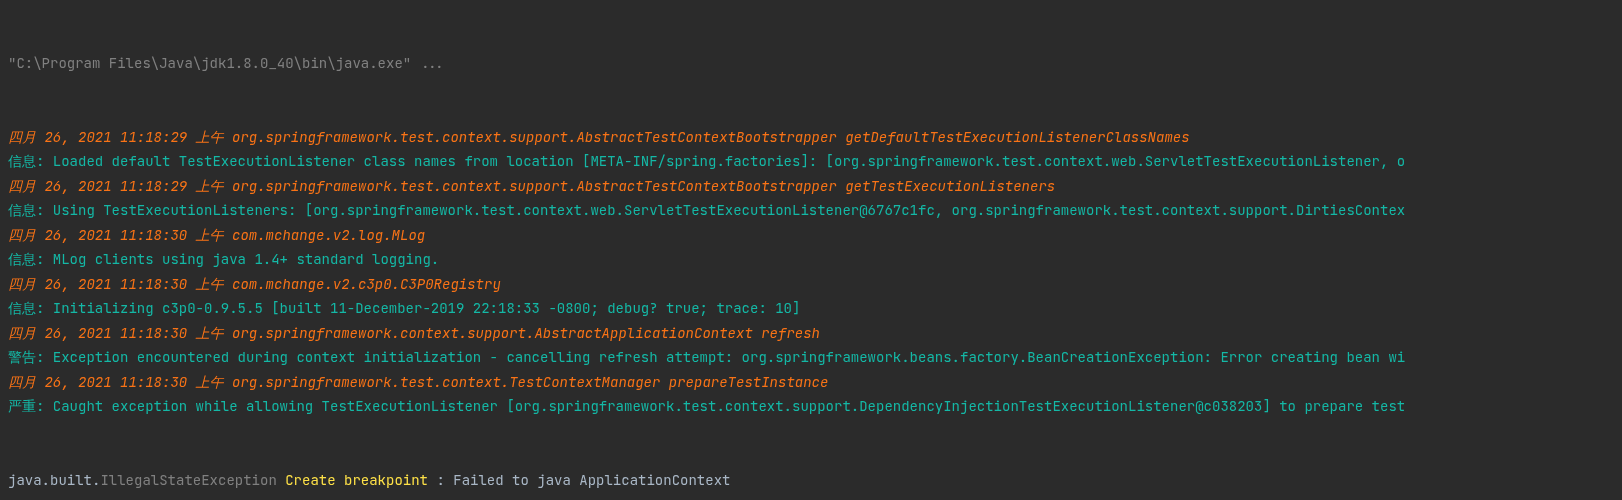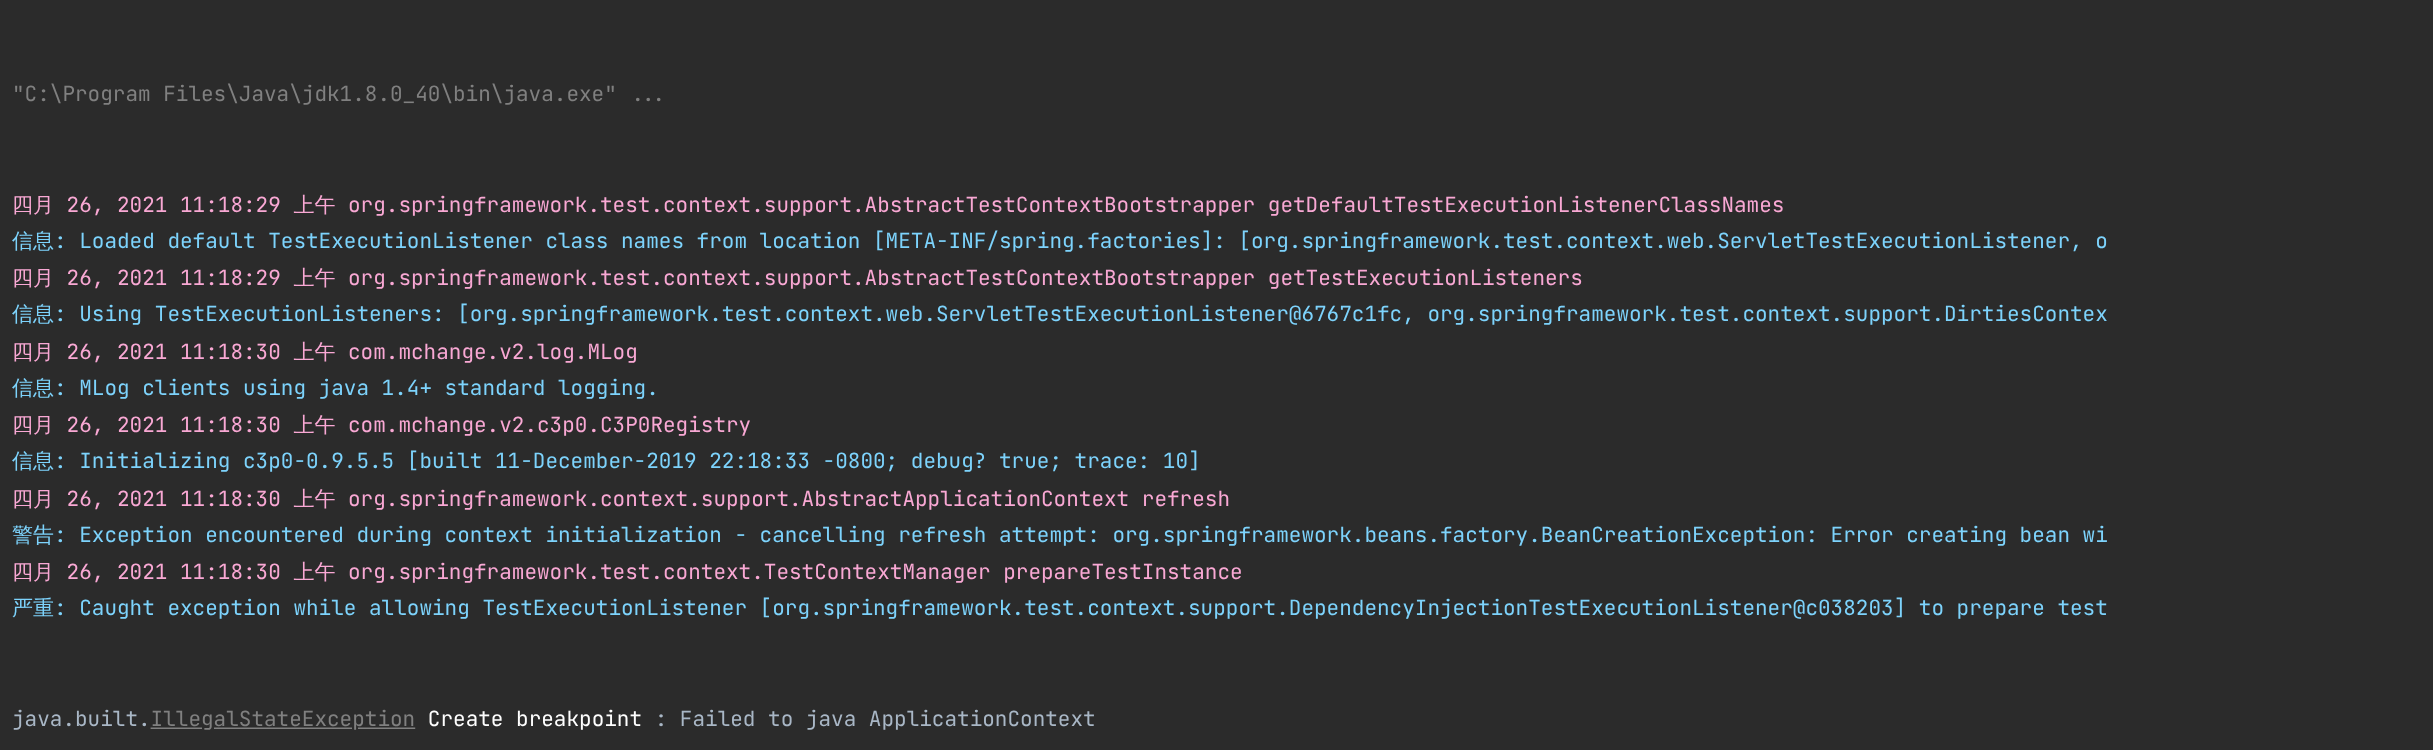--- a/index.html
+++ b/index.html
@@ -18,34 +18,34 @@
       height: 500px;
     }
     .console {
       padding: 2px 0 0 8px;
       white-space: pre;
     }
     .header-line {
       color: #808080;
     }
     .log-line {
-      color: #f9a8d4;
+      color: #f97316;
+      font-style: italic;
     }
     .info-line {
-      color: #7dd3fc;
+      color: #14b8a6;
     }
     .exception-line {
       color: #a9b7c6;
     }
     .exception-class {
       color: #808080;
-      text-decoration: underline;
     }
     .create-breakpoint {
-      color: #ffffff;
+      color: #fde047;
       font-style: normal;
     }
   </style>
 </head>
 <body>
 
 <div class="console">
   <div class="header-line">"C:\Program Files\Java\jdk1.8.0_40\bin\java.exe" ...</div>
   <div id="log-lines"><div class="log-line">四月 26, 2021 11:18:29 上午 org.springframework.test.context.support.AbstractTestContextBootstrapper getDefaultTestExecutionListenerClassNames</div><div class="info-line">信息: Loaded default TestExecutionListener class names from location [META-INF/spring.factories]: [org.springframework.test.context.web.ServletTestExecutionListener, o</div><div class="log-line">四月 26, 2021 11:18:29 上午 org.springframework.test.context.support.AbstractTestContextBootstrapper getTestExecutionListeners</div><div class="info-line">信息: Using TestExecutionListeners: [org.springframework.test.context.web.ServletTestExecutionListener@6767c1fc, org.springframework.test.context.support.DirtiesContex</div><div class="log-line">四月 26, 2021 11:18:30 上午 com.mchange.v2.log.MLog</div><div class="info-line">信息: MLog clients using java 1.4+ standard logging.</div><div class="log-line">四月 26, 2021 11:18:30 上午 com.mchange.v2.c3p0.C3P0Registry</div><div class="info-line">信息: Initializing c3p0-0.9.5.5 [built 11-December-2019 22:18:33 -0800; debug? true; trace: 10]</div><div class="log-line">四月 26, 2021 11:18:30 上午 org.springframework.context.support.AbstractApplicationContext refresh</div><div class="info-line">警告: Exception encountered during context initialization - cancelling refresh attempt: org.springframework.beans.factory.BeanCreationException: Error creating bean wi</div><div class="log-line">四月 26, 2021 11:18:30 上午 org.springframework.test.context.TestContextManager prepareTestInstance</div><div class="info-line">严重: Caught exception while allowing TestExecutionListener [org.springframework.test.context.support.DependencyInjectionTestExecutionListener@c038203] to prepare test</div></div>
   <div class="exception-line"><span>java.built.</span><span class="exception-class">IllegalStateException</span> <span class="create-breakpoint">Create breakpoint</span><span> : Failed to java ApplicationContext</span></div>

